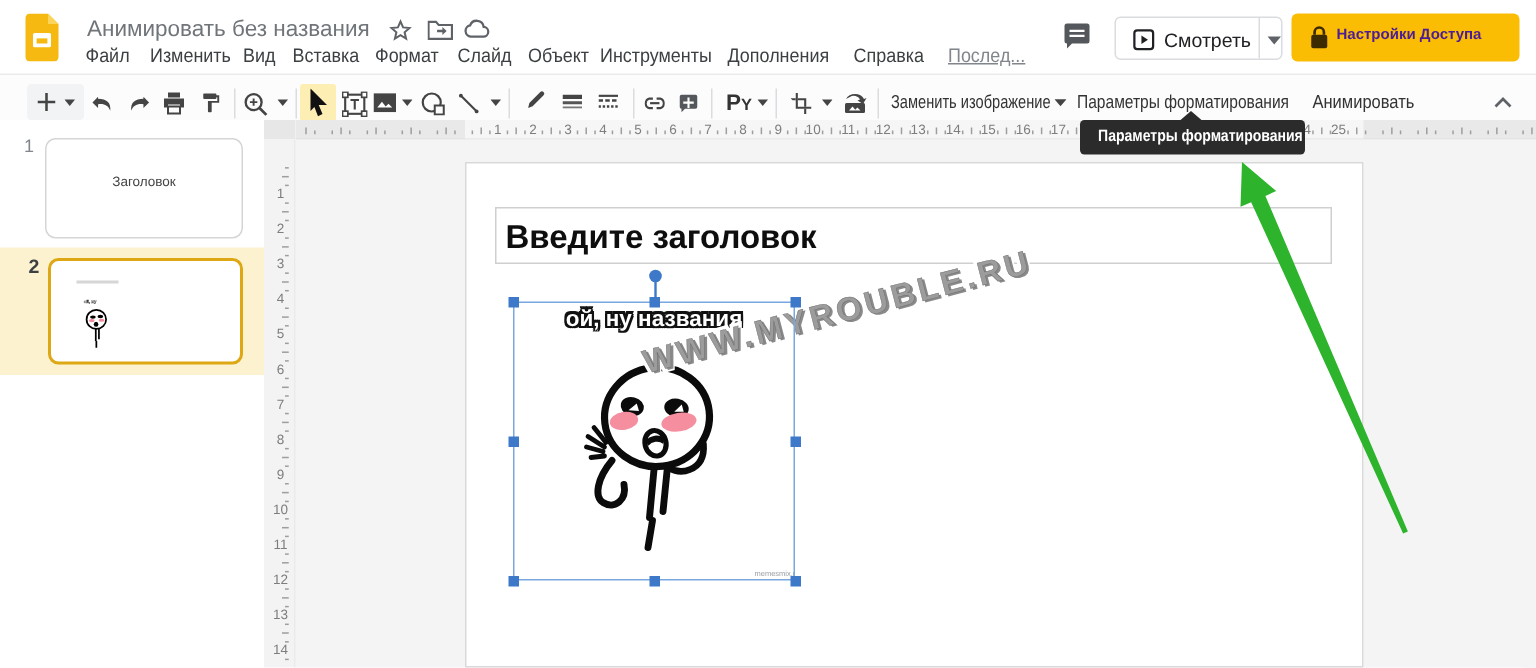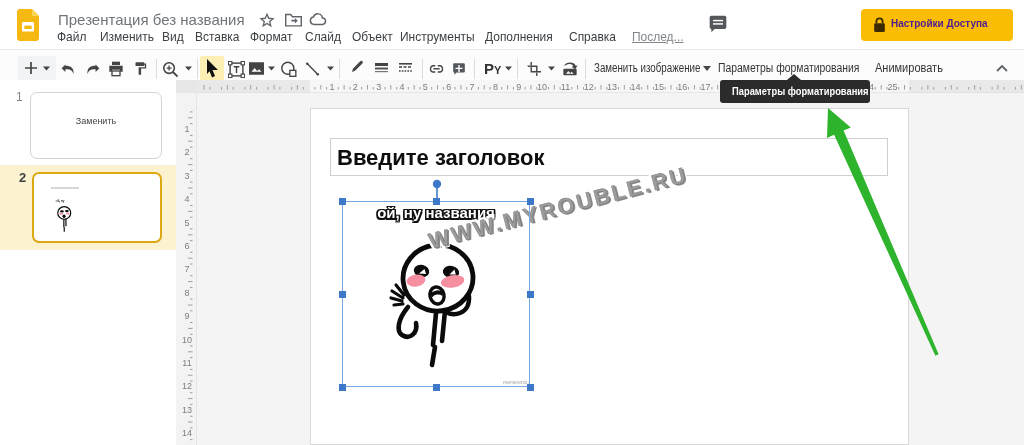--- a/index.html
+++ b/index.html
@@ -41,21 +41,21 @@
 </style>
 </head>
 <body>
 <div id="topbar">
   <svg class="abs" style="left:16px;top:9px" width="24" height="32" viewBox="0 0 24 32">
     <path d="M1 3 a3 3 0 0 1 3-3 H16 L23 7 V29 a3 3 0 0 1 -3 3 H4 a3 3 0 0 1 -3-3 Z" fill="#f5b912"></path>
     <path d="M16 0 L23 7 H16 Z" fill="#fbd45c"></path>
     <rect x="6" y="13" width="12" height="9.5" rx="1" fill="#fff"></rect>
     <rect x="8.4" y="16.6" width="7.2" height="3.4" fill="#f5b912"></rect>
   </svg>
-  <div id="title">Презентация без названия</div>
+  <div id="title">Анимировать без названия</div>
   <svg class="ticon" style="left:259px" width="16" height="16" viewBox="0 0 24 24">
     <path fill="none" stroke="#5f6368" stroke-width="2" d="M12 3.5l2.6 5.9 6.4.6-4.9 4.3 1.5 6.3L12 17.2l-5.6 3.4 1.5-6.3-4.9-4.3 6.4-.6z"></path>
   </svg>
   <svg class="ticon" style="left:285px" width="17" height="15" viewBox="0 0 24 20">
     <path fill="none" stroke="#5f6368" stroke-width="2" d="M1 3 h7 l2.5 3 H23 v13 H1 Z"></path>
     <path fill="#5f6368" d="M9 10.5 h5 v-2.6 l4 3.8 -4 3.8 V12.9 h-5 Z"></path>
   </svg>
   <svg class="ticon" style="left:309px" width="18" height="15" viewBox="0 0 24 18">
     <path fill="none" stroke="#5f6368" stroke-width="2" d="M6.5 15.5 a5 5 0 0 1 -.6-9.9 a6.2 6.2 0 0 1 12 1.3 a4.3 4.3 0 0 1 -.4 8.6 Z"></path>
   </svg>
@@ -70,20 +70,31 @@
     <span style="left:400px">Инструменты</span>
     <span style="left:485px">Дополнения</span>
     <span style="left:569px">Справка</span>
     <span style="left:632px;color:#80868b;text-decoration:underline">Послед...</span>
   </div>
   <svg class="abs" style="left:708px;top:14px" width="20" height="20" viewBox="0 0 24 24">
     <path fill="#54575b" d="M4 2 h16 a2 2 0 0 1 2 2 v12 a2 2 0 0 1 -2 2 H8 l-4 4 v-4 H4 a2 2 0 0 1 -2-2 V4 a2 2 0 0 1 2-2 Z"></path>
     <rect x="6" y="7" width="12" height="1.8" fill="#fff"></rect>
     <rect x="6" y="11" width="12" height="1.8" fill="#fff"></rect>
   </svg>
+  <div class="abs" style="left:743px;top:11px;width:112px;height:29px;border:1px solid #dadce0;border-radius:4px;background:#fff;">
+    <svg class="abs" style="left:11px;top:7px" width="15" height="15" viewBox="0 0 24 24">
+      <rect x="2" y="2" width="20" height="20" rx="3" fill="none" stroke="#202124" stroke-width="2.4"></rect>
+      <path d="M9.5 7.5 L16.5 12 L9.5 16.5 Z" fill="#202124"></path>
+    </svg>
+    <span class="abs" style="left:32px;top:7px;font-size:13px;color:#202124">Смотреть</span>
+    <div class="abs" style="left:95px;top:0;width:1px;height:27px;background:#dadce0"></div>
+    <svg class="abs" style="left:101px;top:12px" width="9" height="6" viewBox="0 0 10 6">
+        <path d="M0 0 h10 L5 6 Z" fill="#5f6368"></path>
+      </svg>
+  </div>
   <div class="abs" style="left:861px;top:9px;width:152px;height:32px;background:#fbbc04;border-radius:4px;">
     <svg class="abs" style="left:12px;top:8px" width="13" height="16" viewBox="0 0 14 18">
       <path d="M3.5 7 V5 a3.5 3.5 0 0 1 7 0 v2" fill="none" stroke="#3c2b00" stroke-width="2"></path>
       <rect x="1" y="7" width="12" height="10" rx="1.5" fill="#3c2b00"></rect>
     </svg>
     <span class="abs" style="left:30px;top:9px;font-size:10px;color:#4c1d95;font-weight:bold;white-space:nowrap">Настройки Доступа</span>
   </div>
 </div>
 <div id="toolbarbg"></div>
 <div class="abs" style="left:18px;top:56px;width:38px;height:24px;background:#f1f3f4;border-radius:3px;z-index:5"></div>
@@ -197,21 +208,21 @@
   </svg>
 <div class="tbtxt" style="left:718px;transform:scaleX(0.83);transform-origin:0 0;font-size:12.5px">Параметры форматирования</div>
 <div class="tbtxt" style="left:875px;transform:scaleX(0.88);transform-origin:0 0;font-size:12.5px">Анимировать</div>
 <svg class="ticn" style="left:996px;top:64px" width="12" height="8" viewBox="0 0 12 8">
     <path d="M1 7 L6 2 L11 7" fill="none" stroke="#5f6368" stroke-width="1.8"></path>
   </svg>
 <div id="strip">
   <div id="selband"></div>
   <div class="thumbnum" style="left:16px;top:10px">1</div>
   <div class="thumb" style="left:30px;top:12px;width:132px;height:67px;border:1px solid #d5d5d5">
-    <div style="position:absolute;left:0;top:23px;width:100%;text-align:center;font-size:9px;color:#444">Заменить</div>
+    <div style="position:absolute;left:0;top:23px;width:100%;text-align:center;font-size:9px;color:#444">Заголовок</div>
   </div>
   <div class="thumbnum" style="left:19px;top:90px;font-weight:bold;color:#3c4043;font-size:13px">2</div>
   <div class="thumb" style="left:32px;top:92px;width:130px;height:71px;border:2px solid #dda813">
     <div style="position:absolute;left:17px;top:13px;width:28px;height:2px;background:#d6d6d6"></div>
     <svg style="position:absolute;left:18px;top:24px" width="26" height="36" viewBox="0 0 136 184">
       <text x="20" y="18" font-size="15" font-weight="bold" fill="#fff" stroke="#000" stroke-width="1">ой, ну</text>
       <ellipse cx="64" cy="76" rx="34" ry="33" fill="#fff" stroke="#000" stroke-width="6"></ellipse>
       <ellipse cx="52" cy="68" rx="10" ry="6" fill="#000"></ellipse>
       <ellipse cx="78" cy="66" rx="10" ry="6" fill="#000"></ellipse>
       <ellipse cx="48" cy="80" rx="10" ry="5.5" fill="#f5899c"></ellipse>

